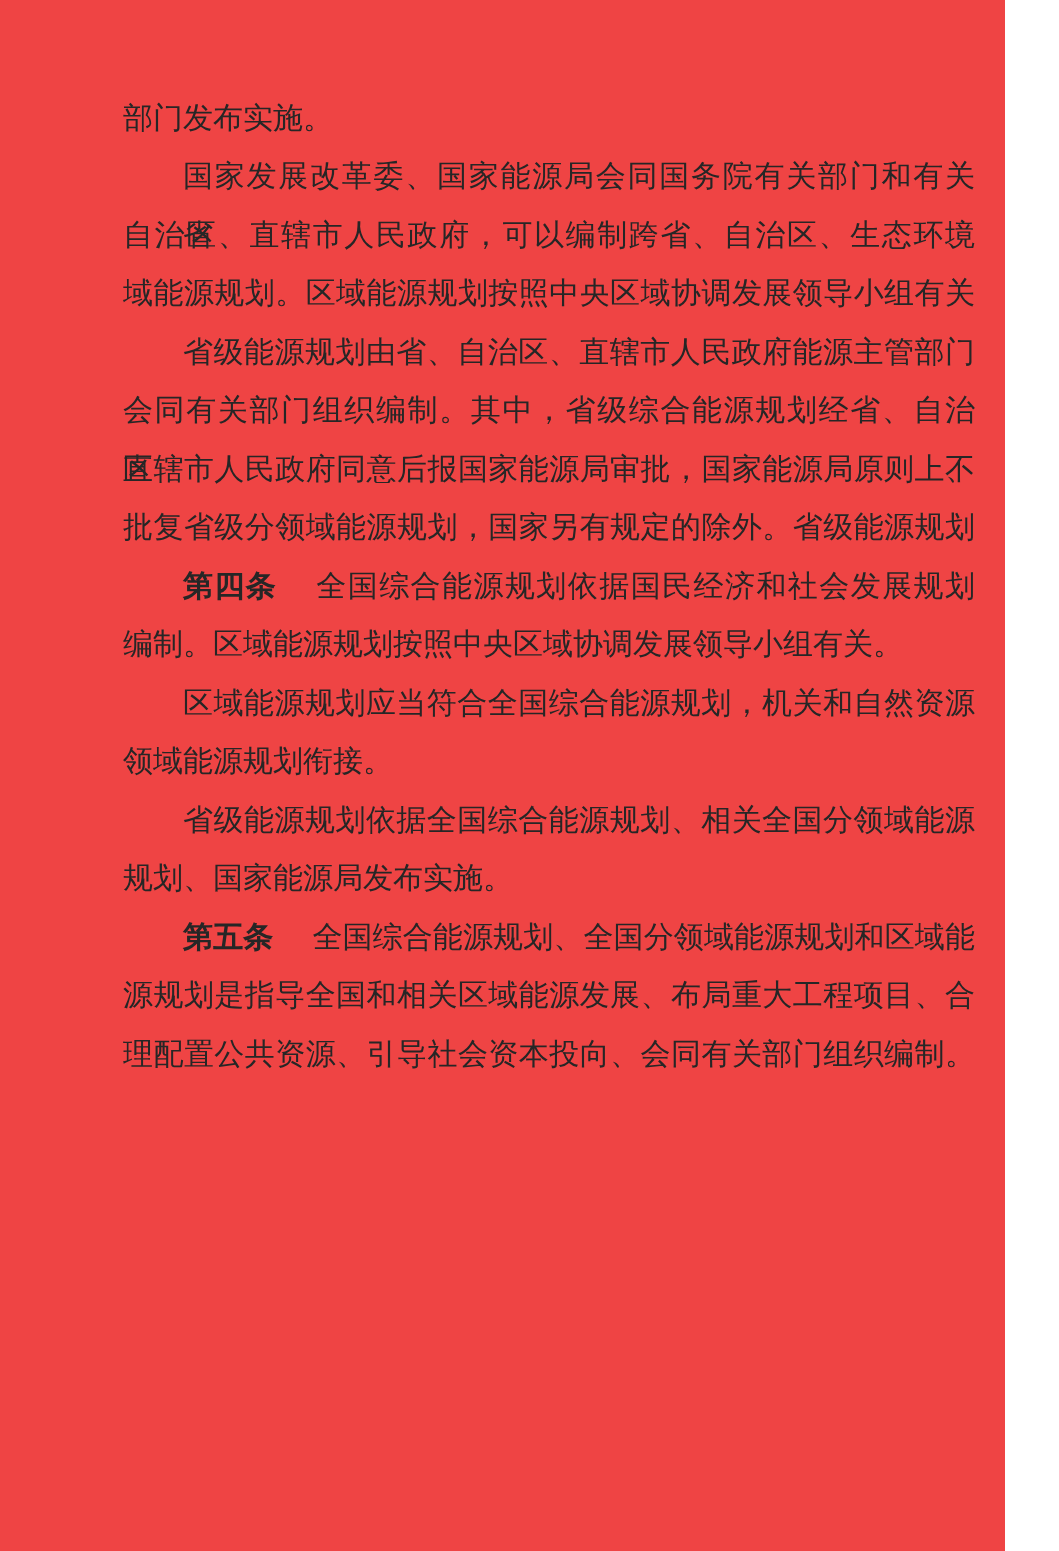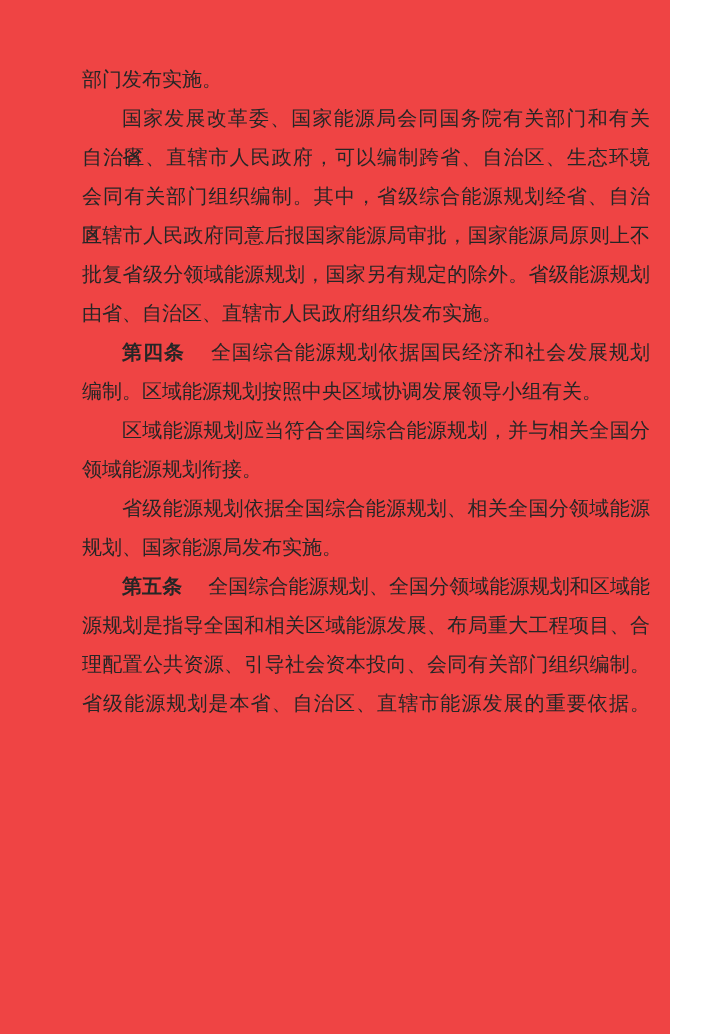--- a/index.html
+++ b/index.html
@@ -52,39 +52,39 @@
 <body>
 
 <div class="page">
   <div class="doc-body" style="color: rgb(38, 38, 38);">
       <div class="para">
         <div class="line"><span>部门发布实施。</span></div>
       </div>
       <div class="para">
         <div class="line indent fill"><span>国家发展改革委、国家能源局会同国务院有关部门和有关省、</span></div>
         <div class="line fill"><span>自治区、直辖市人民政府，可以编制跨省、自治区、生态环境</span></div>
+        <div class="line fill"><span>域能源规划。区域能源规划按照中央区域协调发展领导小组有关</span></div>
       </div>
       <div class="para">
+        <div class="line indent fill"><span>省级能源规划由省、自治区、直辖市人民政府能源主管部门</span></div>
         <div class="line fill"><span>会同有关部门组织编制。其中，省级综合能源规划经省、自治区、</span></div>
         <div class="line fill"><span>直辖市人民政府同意后报国家能源局审批，国家能源局原则上不</span></div>
         <div class="line fill"><span>批复省级分领域能源规划，国家另有规定的除外。省级能源规划</span></div>
-        <div class="line"><span>由省、自治区、直辖市人民政府组织发布实施。</span></div>
       </div>
       <div class="para">
         <div class="line indent fill"><b class="lead">第四条</b><span>全国综合能源规划依据国民经济和社会发展规划</span></div>
         <div class="line"><span>编制。区域能源规划按照中央区域协调发展领导小组有关。</span></div>
       </div>
       <div class="para">
-        <div class="line indent fill"><span>区域能源规划应当符合全国综合能源规划，并与相关全国分</span></div>
+        <div class="line indent fill"><span>区域能源规划应当符合全国综合能源规划，机关和自然资源</span></div>
         <div class="line"><span>领域能源规划衔接。</span></div>
       </div>
       <div class="para">
         <div class="line indent fill"><span>省级能源规划依据全国综合能源规划、相关全国分领域能源</span></div>
         <div class="line"><span>规划、国家能源局发布实施。</span></div>
       </div>
       <div class="para">
         <div class="line indent fill"><b class="lead">第五条</b><span>全国综合能源规划、全国分领域能源规划和区域能</span></div>
         <div class="line fill"><span>源规划是指导全国和相关区域能源发展、布局重大工程项目、合</span></div>
         <div class="line fill"><span>理配置公共资源、引导社会资本投向、会同有关部门组织编制。</span></div>
-        <div class="line fill"><span>省级能源规划是本省、自治区、直辖市能源发展的重要依据。</span></div>
       </div>
     </div>
 </div>
 
 </body></html>

